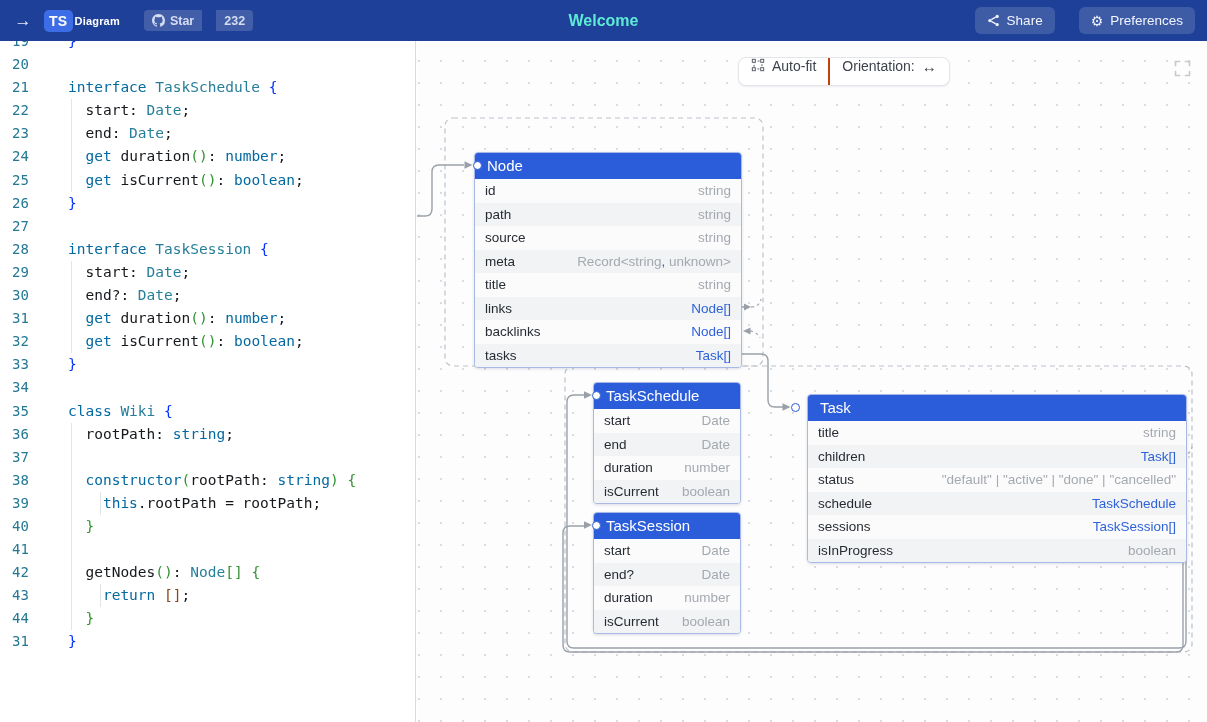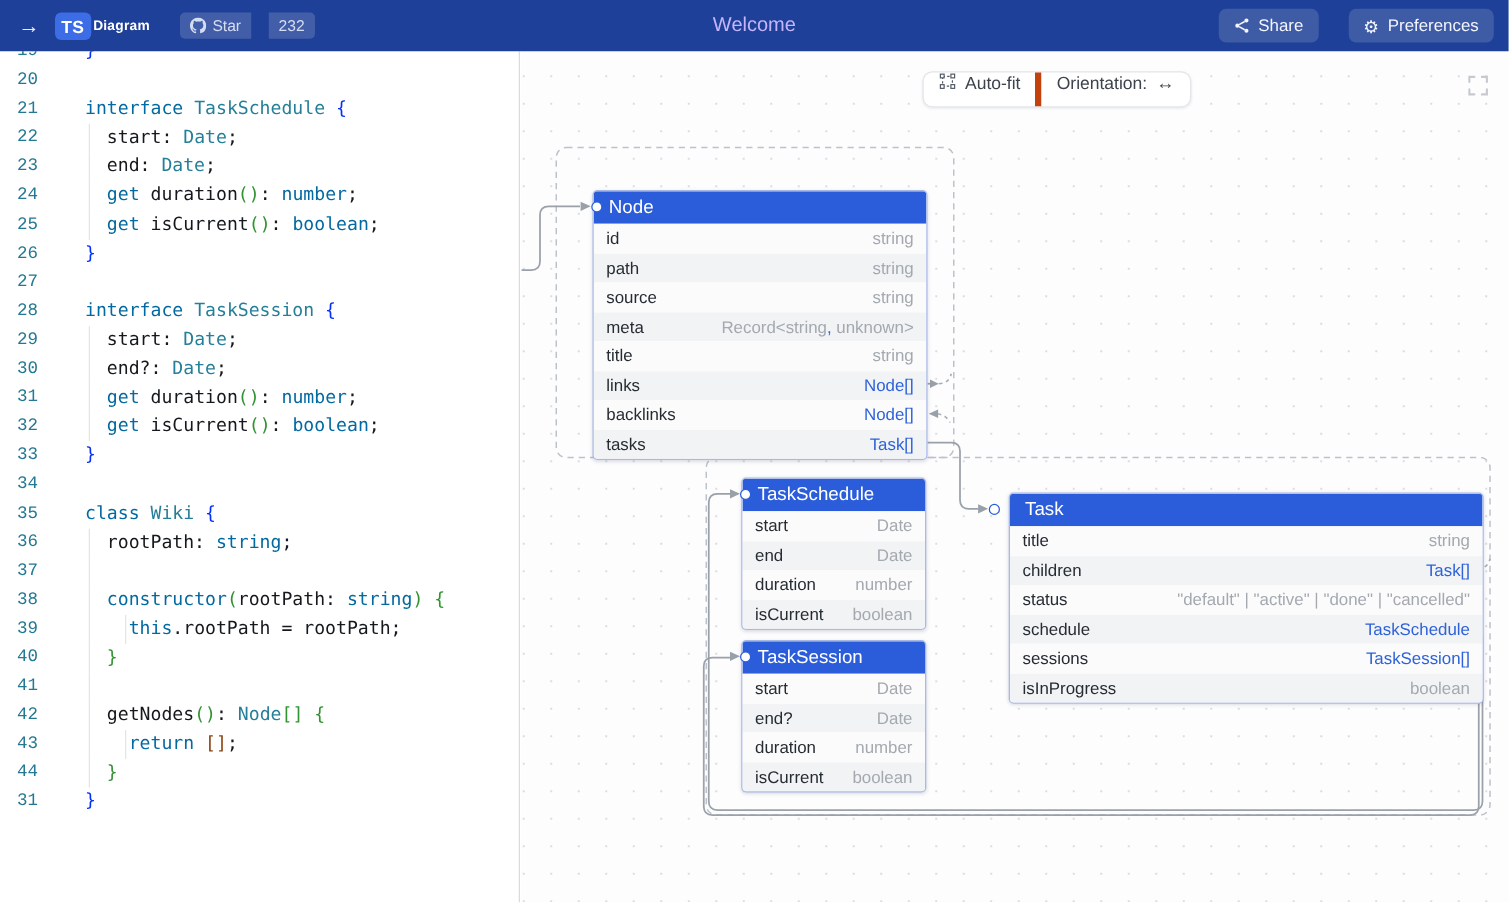--- a/index.html
+++ b/index.html
@@ -7,51 +7,51 @@
   .page { position:relative; width:1207px; height:722px; }
 
   
   .topnav { position:absolute; left:0; top:0; width:1207px; height:41px; background:#1f4098; display:flex; align-items:center; padding:0 12px; z-index:10; }
   .nav-left { display:flex; align-items:center; gap:10px; }
   .nav-arrow { color:#e9edf8; font-size:17px; width:22px; text-align:center; cursor:pointer; }
   .brand { display:flex; align-items:center; gap:2px; }
   .brand-logo { background:#3d6de6; color:#fff; font-weight:bold; font-size:14px; padding:3px 5px; border-radius:5px; letter-spacing:.3px; }
   .brand-name { color:#fff; font-weight:bold; font-size:11px; letter-spacing:.2px; }
   .star-badge { display:flex; align-items:center; margin-left:14px; height:21px; }
-  .star-seg { background:rgba(255,255,255,.16); color:#d4ddf2; font-size:12.5px; font-weight:normal; display:flex; align-items:center; gap:5px; padding:0 8px; height:21px; }
+  .star-seg { background:rgba(255,255,255,.16); color:#d4ddf2; font-size:12.5px; font-weight:bold; display:flex; align-items:center; gap:5px; padding:0 8px; height:21px; }
   .star-seg.left { border-radius:4px 0 0 4px; }
   .star-seg.right { border-radius:0 4px 4px 0; margin-left:14px; }
   .gh-icon { width:13px; height:13px; fill:#d4ddf2; }
-  .nav-center { position:absolute; left:0; right:0; text-align:center; color:#c4b5fd; font-size:16px; pointer-events:none; }
+  .nav-center { position:absolute; left:0; right:0; text-align:center; color:#5eead4; font-size:16px; pointer-events:none;font-weight:bold; }
   .nav-right { margin-left:auto; display:flex; align-items:center; gap:24px; z-index:2; }
   .nav-btn { display:flex; align-items:center; gap:7px; background:rgba(255,255,255,.14); color:#f2f5fc; font-size:13.5px; height:27px; padding:0 12px; border-radius:6px; border:none; cursor:pointer; font-family:"Liberation Sans",sans-serif; }
   .share-svg { width:13px; height:13px; stroke:#f2f5fc; fill:none; stroke-width:1.6; }
   .share-svg circle { fill:#f2f5fc; stroke:none; }
   .gear-glyph { font-size:14px; line-height:1; }
 
   
   .editor { position:absolute; left:0; top:41px; width:416px; height:681px; background:#ffffff; border-right:1px solid #d9dcdf; overflow:hidden; font-family:"DejaVu Sans Mono", monospace; }
   .code-wrap { margin-top:-11px; }
   .cl { position:relative; height:23.1px; line-height:23.1px; white-space:pre; font-size:14.5px; }
-  .ln { position:absolute; left:0; width:44px; text-align:center; color:#237893; font-size:14px;font-family:Liberation Mono, monospace; }
+  .ln { position:absolute; left:12px; width:44px; text-align:left; color:#237893; font-size:14px; }
   .lc { position:absolute; left:68px; }
   .guide { position:absolute; top:0; width:1px; height:23.1px; background:#e1e4e8; }
   .g1 { left:71px; } .g2 { left:100px; }
   .tk-kw { color:#0369a1; } .tk-type { color:#267f99; } .tk-pl { color:#15181c; }
   .tk-b1 { color:#0431fa; } .tk-b2 { color:#319331; } .tk-b3 { color:#8a4416; }
 
   
   .canvas { position:absolute; left:417px; top:41px; width:790px; height:681px; background-color:#fdfdfe;
             background-image:radial-gradient(#d9dce2 1.1px, transparent 1.2px); background-size:22px 22px; background-position:13px 9px; overflow:hidden; }
   .edge-svg { position:absolute; left:0; top:0; z-index:1; pointer-events:none; }
 
   
   .canvas-toolbar { position:absolute; left:321px; top:16px; height:29px; display:flex; align-items:stretch; background:#fff; border:1px solid #e3e5e9; border-radius:8px; box-shadow:0 1px 2px rgba(20,30,60,.07); z-index:6; }
   .ct-btn { display:flex; gap:7px; padding:0 12px; font-size:14px; color:#3d434d; cursor:pointer; background:none; border:none; font-family:"Liberation Sans",sans-serif; }
-  .ct-btn + .ct-btn { border-left:5px solid #c2410c; }
+  .ct-btn + .ct-btn { border-left:2px solid #c2410c; }
   .fit-svg { width:14px; height:14px; }
   .orient-sym { font-size:15px; }
   .fullscreen { position:absolute; right:16px; top:19px; width:17px; height:17px; z-index:6; cursor:pointer; }
 
   
   .entity { position:absolute; z-index:2; border:1px solid #a9b9e6; border-radius:4px; background:#fff; box-shadow:0 1px 3px rgba(30,40,80,.15); overflow:hidden; }
   .ent-header { background:#2b5cd9; color:#fff; font-size:15px; height:26px; line-height:26px; padding-left:12px; }
   .ent-row { display:flex; justify-content:space-between; align-items:center; height:23.5px; padding:0 10px; font-size:13.5px; }
   .ent-row:nth-child(odd) { background:#fbfbfc; }
   .ent-row:nth-child(even) { background:#f1f3f5; }

